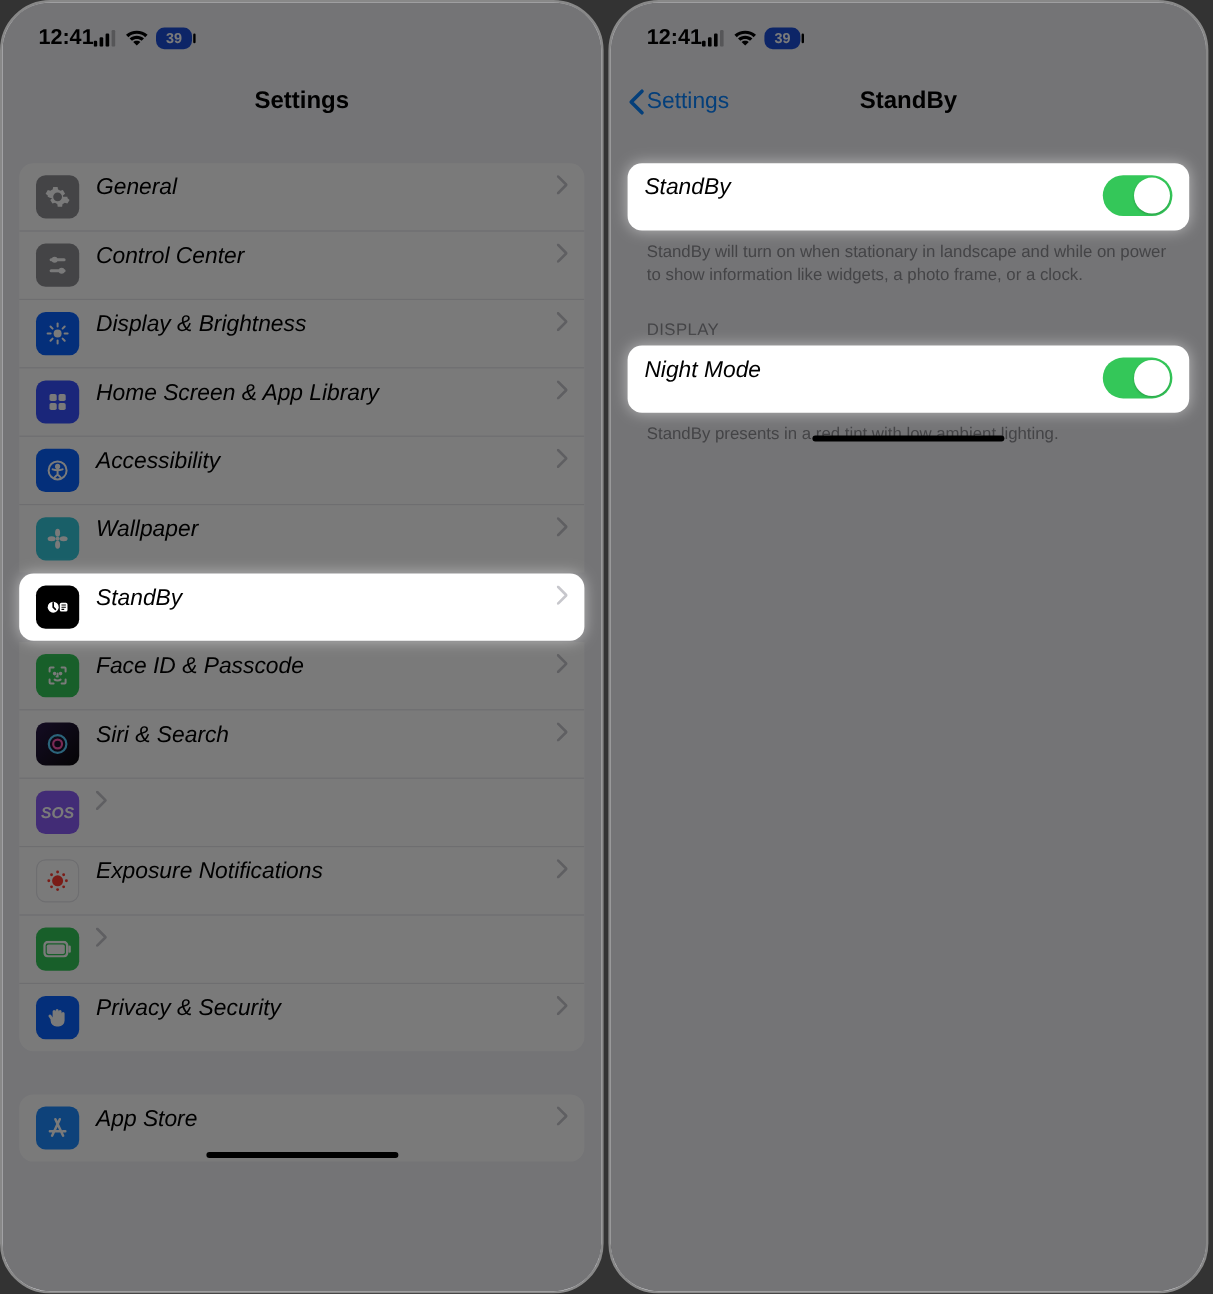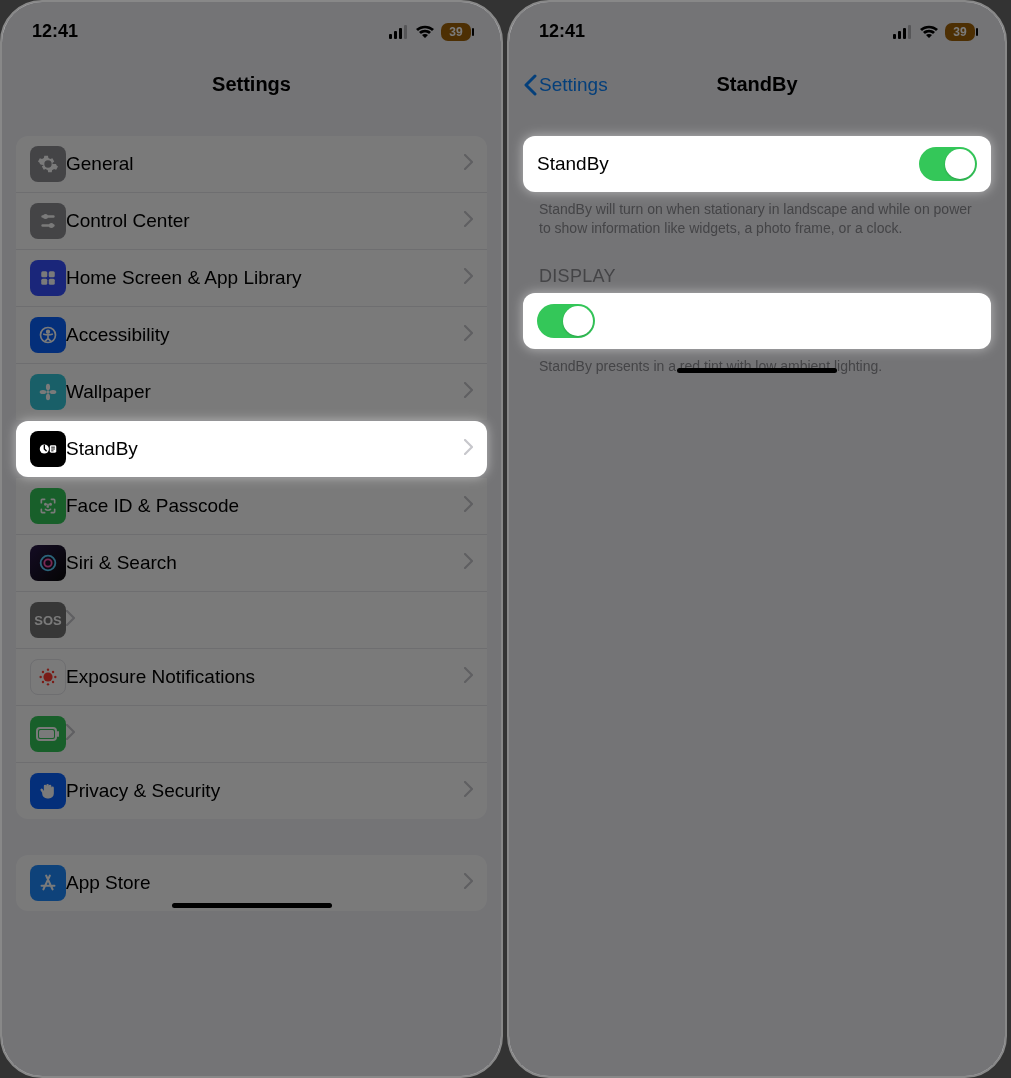--- a/index.html
+++ b/index.html
@@ -26,70 +26,70 @@
     position: absolute;
     inset: 0;
     background: rgba(0,0,0,0.52);
     pointer-events: none;
     z-index: 5;
   }
   .status-bar {
     height: 55px;
     display: flex;
     align-items: center;
-    justify-content: space-between;
+    justify-content: flex-start;
     padding: 4px 30px 0 30px;
     font-weight: 600;
     font-size: 18px;
   }
   .status-right { display: flex; align-items: center; gap: 6px; }
   .signal-icon svg, .wifi-icon svg { display:block; }
   .battery-pill {
     display:inline-flex; align-items:center; justify-content:center;
-    background:#a16207; color:#fff; font-size:12px; font-weight:700;
+    background:#1d4ed8; color:#fff; font-size:12px; font-weight:700;
     border-radius:7px; padding:1px 5px; min-width:30px; height:18px;
     position:relative;
   }
   .battery-pill::after{
     content:""; position:absolute; right:-3px; top:5px; width:2px; height:8px;
     background:#000; border-radius:1px;
   }
   .nav-header { height: 55px; display:flex; align-items:center; justify-content:center; position:relative; }
   .nav-title { font-size: 20px; font-weight: 700; }
   .back-btn {
     position:absolute; left:14px; display:flex; align-items:center; gap:2px;
     color:#0a84ff; font-size:19px;
   }
   .back-btn svg { display:block; }
   .content { padding: 0 14px; }
   .group {
     background:#ffffff; border-radius:12px; overflow:hidden; margin-top:24px;
   }
   .row {
-    display:flex; align-items:center; padding:10px 14px; 
-    border-top:1px solid #e5e5ea; position:relative; min-height:56px;
+    display:flex; align-items:flex-start; padding:10px 14px; gap:14px;
+    border-top:1px solid #e5e5ea; position:relative; min-height:56px;font-style:italic;
   }
   .row:first-child { border-top:none; }
   .row .label { flex:1; font-size:19px; color:#000; }
   .icon-box {
     width:36px; height:36px; border-radius:8px; display:flex;
     align-items:center; justify-content:center; flex-shrink:0;
   }
   .icon-box svg { display:block; }
   .chev { color:#c7c7cc; }
   .highlight {
     position:relative; z-index:10; background:#fff; border-radius:12px;
     box-shadow: 0 0 12px rgba(255,255,255,0.5);
   }
   .highlight .row { border-top:none; }
   .footer-text {
     font-size:14px; color:#8e8e93; padding:8px 16px 0 16px; line-height:1.35;
   }
   .section-header {
-    font-size:18px; color:#8e8e93; padding:28px 16px 6px 16px;
+    font-size:14px; color:#8e8e93; padding:28px 16px 6px 16px;
     text-transform:uppercase; letter-spacing:0.3px;
   }
   .toggle {
     width:58px; height:34px; border-radius:17px; background:#34c759;
     position:relative; flex-shrink:0;
   }
   .toggle::after{
     content:""; position:absolute; width:30px; height:30px; border-radius:50%;
     background:#fff; top:2px; right:2px; box-shadow:0 1px 2px rgba(0,0,0,0.2);
   }
@@ -152,20 +152,41 @@
               <circle cx="9" cy="6.5" r="3"></circle>
               <circle cx="16" cy="17.5" r="3"></circle>
             </svg>
         </span>
         <span class="label">Control Center</span>
         <span class="chev"><svg width="9" height="16" viewBox="0 0 9 16" fill="none">
               <path d="M1 1l7 7-7 7" stroke="#c7c7cc" stroke-width="2.2" stroke-linecap="round" stroke-linejoin="round"></path>
             </svg></span>
       </div>
       <div class="row">
+        <span class="icon-box" style="background:#0a63ff">
+          <svg width="20" height="20" viewBox="0 0 24 24" fill="#fff">
+              <circle cx="12" cy="12" r="4"></circle>
+              <g stroke="#fff" stroke-width="2" stroke-linecap="round">
+                <line x1="12" y1="2" x2="12" y2="5"></line>
+                <line x1="12" y1="19" x2="12" y2="22"></line>
+                <line x1="2" y1="12" x2="5" y2="12"></line>
+                <line x1="19" y1="12" x2="22" y2="12"></line>
+                <line x1="4.9" y1="4.9" x2="7" y2="7"></line>
+                <line x1="17" y1="17" x2="19.1" y2="19.1"></line>
+                <line x1="4.9" y1="19.1" x2="7" y2="17"></line>
+                <line x1="17" y1="7" x2="19.1" y2="4.9"></line>
+              </g>
+            </svg>
+        </span>
+        <span class="label">Display &amp; Brightness</span>
+        <span class="chev"><svg width="9" height="16" viewBox="0 0 9 16" fill="none">
+              <path d="M1 1l7 7-7 7" stroke="#c7c7cc" stroke-width="2.2" stroke-linecap="round" stroke-linejoin="round"></path>
+            </svg></span>
+      </div>
+      <div class="row">
         <span class="icon-box" style="background:#3751ff">
           <svg width="18" height="18" viewBox="0 0 24 24" fill="#fff">
               <rect x="3" y="3" width="8" height="8" rx="2"></rect>
               <rect x="13" y="3" width="8" height="8" rx="2"></rect>
               <rect x="3" y="13" width="8" height="8" rx="2"></rect>
               <rect x="13" y="13" width="8" height="8" rx="2"></rect>
             </svg>
         </span>
         <span class="label">Home Screen &amp; App Library</span>
         <span class="chev"><svg width="9" height="16" viewBox="0 0 9 16" fill="none">
@@ -242,21 +263,21 @@
               <circle cx="12" cy="12" r="8" fill="none" stroke="#5ad1ff" stroke-width="2"></circle>
               <circle cx="12" cy="12" r="4" fill="none" stroke="#ff58b0" stroke-width="2"></circle>
             </svg>
         </span>
         <span class="label">Siri &amp; Search</span>
         <span class="chev"><svg width="9" height="16" viewBox="0 0 9 16" fill="none">
               <path d="M1 1l7 7-7 7" stroke="#c7c7cc" stroke-width="2.2" stroke-linecap="round" stroke-linejoin="round"></path>
             </svg></span>
       </div>
       <div class="row">
-        <span class="icon-box" style="background:#737373;color:#fff;font-size:13px;font-weight:800">SOS</span>
+        <span class="icon-box" style="background:#8b5cf6;color:#fff;font-size:13px;font-weight:800">SOS</span>
         <span class="chev"><svg width="9" height="16" viewBox="0 0 9 16" fill="none">
               <path d="M1 1l7 7-7 7" stroke="#c7c7cc" stroke-width="2.2" stroke-linecap="round" stroke-linejoin="round"></path>
             </svg></span>
       </div>
       <div class="row">
         <span class="icon-box" style="background:#ffffff;border:1px solid #e5e5ea">
           <svg width="22" height="22" viewBox="0 0 24 24" fill="#ff3b30">
               <circle cx="12" cy="12" r="5"></circle>
               <g>
                 <circle cx="12" cy="4" r="1.3"></circle>
@@ -357,20 +378,21 @@
         <span class="label" style="font-weight:400">StandBy</span>
         <div class="toggle"></div>
       </div>
     </div>
     <div class="footer-text nonspot">StandBy will turn on when stationary in landscape and while on power to show information like widgets, a photo frame, or a clock.</div>
 
     <div class="section-header nonspot">DISPLAY</div>
 
     <div class="highlight spot">
       <div class="row">
+        <span class="label" style="font-weight:400">Night Mode</span>
         <div class="toggle"></div>
       </div>
     </div>
     <div class="footer-text nonspot">StandBy presents in a red tint with low ambient lighting.</div>
   </div>
 
   <div class="dim-overlay"></div>
   <div class="home-indicator nonspot"></div>
 </div>
 

